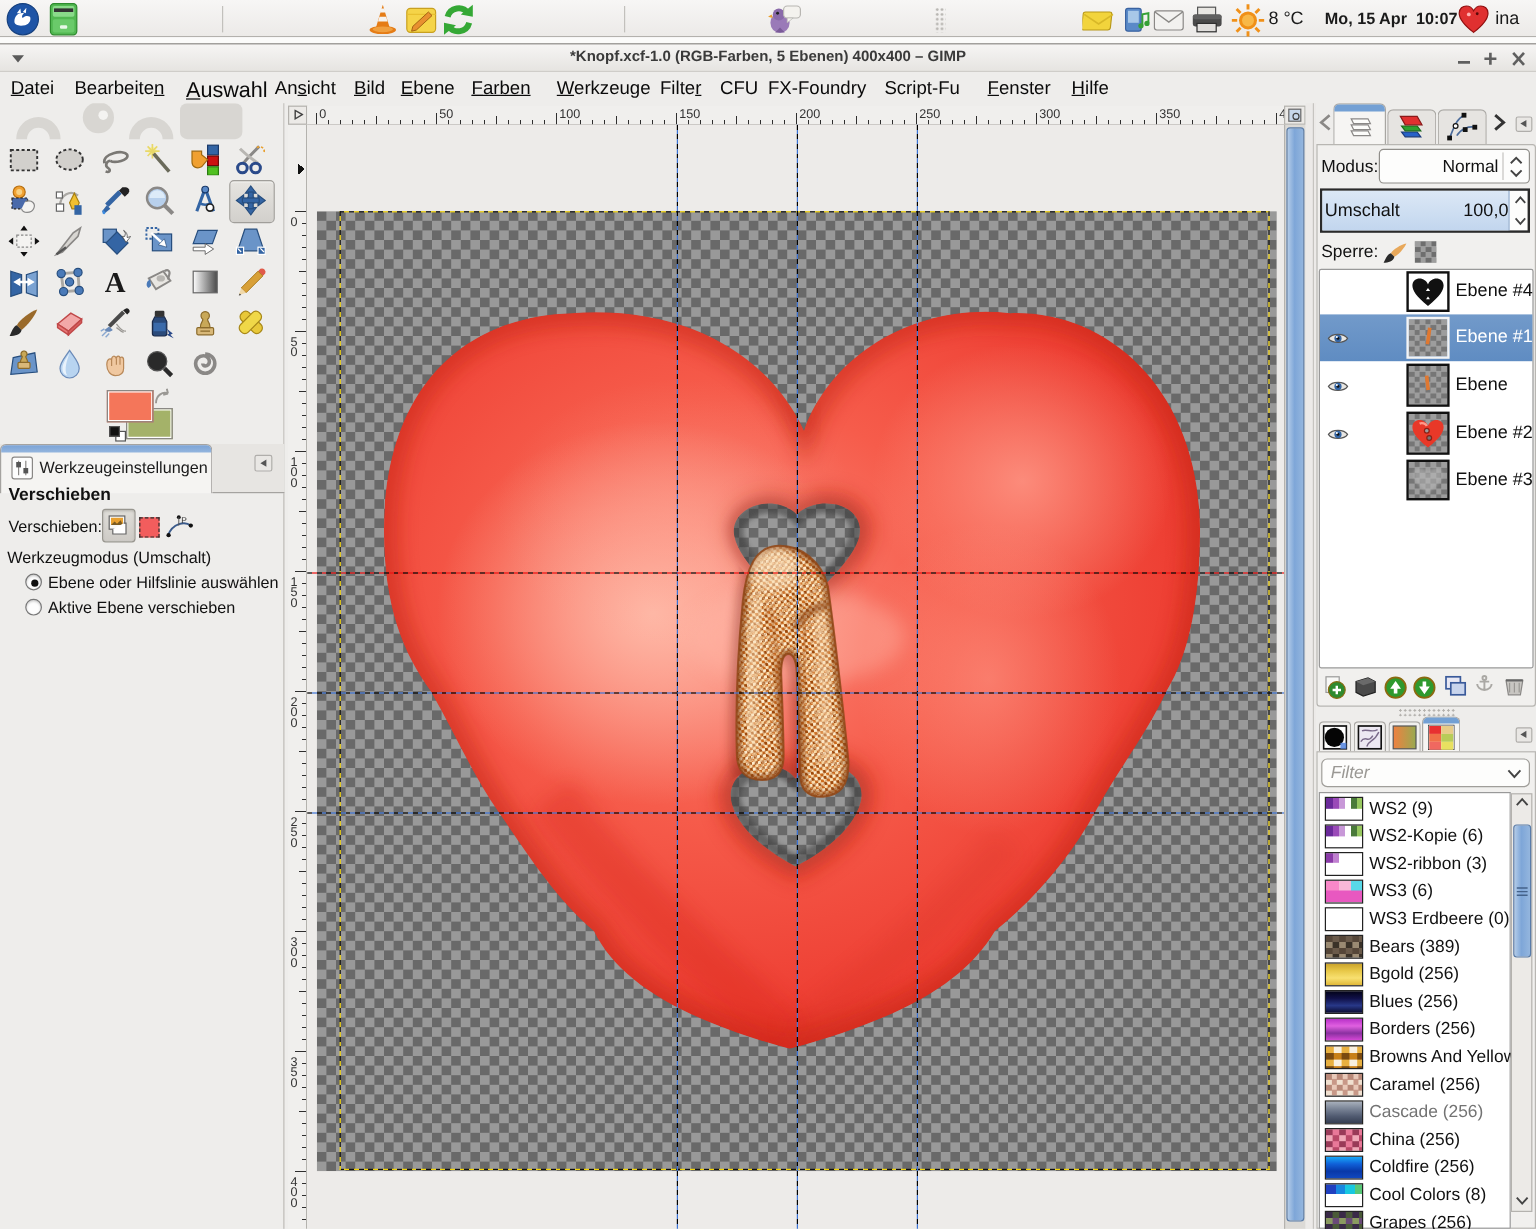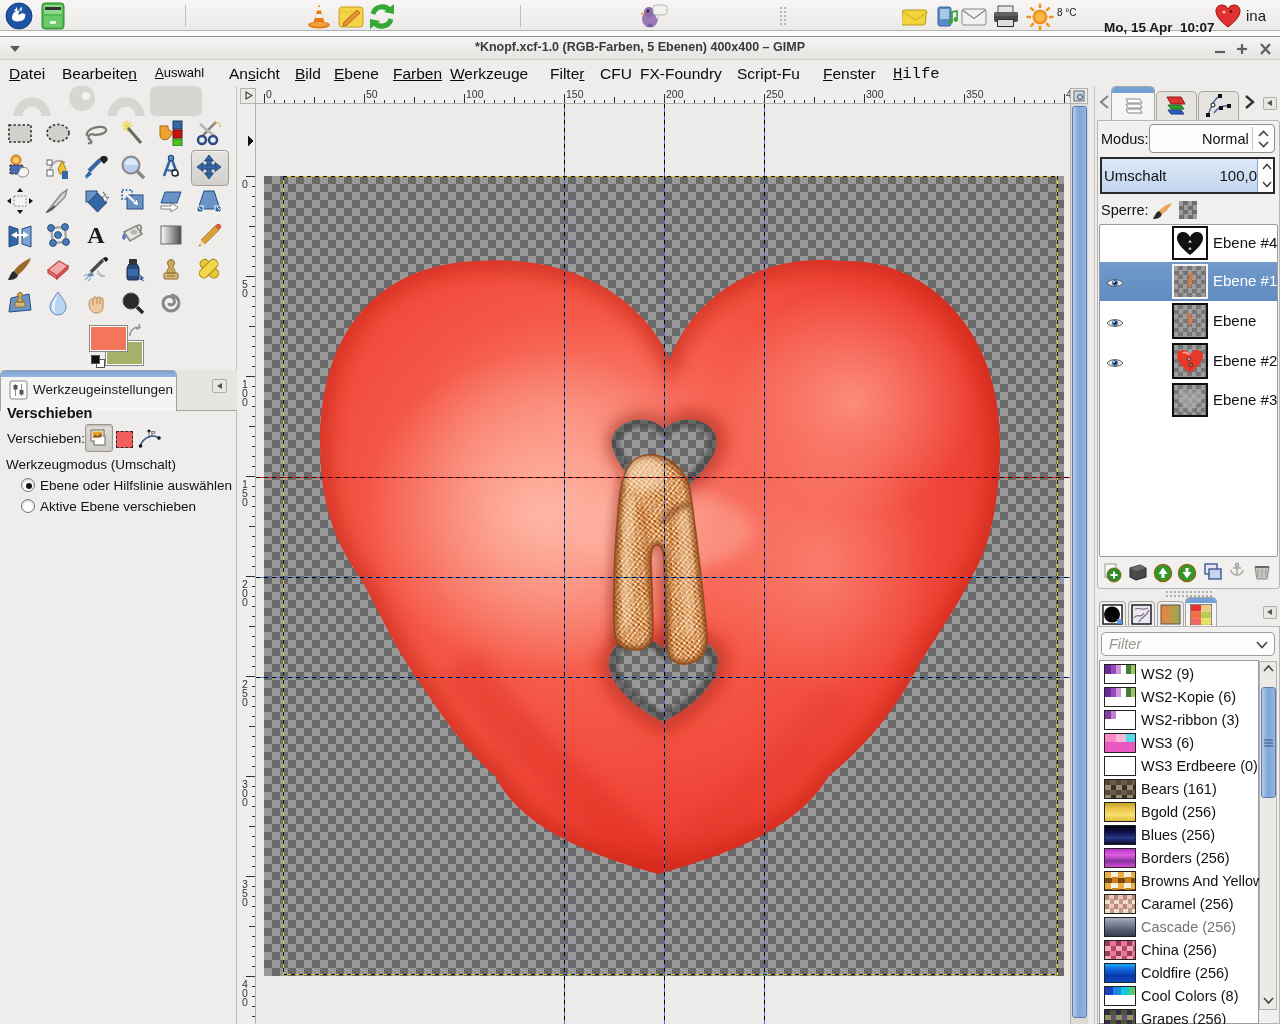--- a/index.html
+++ b/index.html
@@ -99,22 +99,22 @@
 <line x1="0.5" y1="14" x2="5" y2="14"></line>
         <line x1="23" y1="14" x2="27.5" y2="14"></line>
 <line x1="4.5" y1="4.5" x2="7.8" y2="7.8"></line>
         <line x1="20.2" y1="20.2" x2="23.5" y2="23.5"></line>
 <line x1="4.5" y1="23.5" x2="7.8" y2="20.2"></line>
         <line x1="20.2" y1="7.8" x2="23.5" y2="4.5"></line>
 </g>
     </g>
 <circle cx="14" cy="14" r="5" fill="#f8b848"></circle>
 </svg>
-<div class="abs" style="left:1057px;top:7px;font-size:10px;color:#1a1a1a;">8 °C</div>
-<div class="abs" style="left:1104px;top:8px;font-size:13.5px;font-weight:bold;color:#1a1a1a;margin-top:12px;">Mo, 15 Apr &nbsp;10:07</div>
+<div class="abs" style="left:1057px;top:7px;font-size:15px;color:#1a1a1a;">8 °C</div>
+<div class="abs" style="left:1104px;top:8px;font-size:13.5px;font-weight:bold;color:#1a1a1a;">Mo, 15 Apr &nbsp;10:07</div>
 
 <svg class="abs" style="left:1215px;top:4px" width="26" height="25" viewBox="0 0 26 25">
 <path d="M13 23 C4 16 1 11 1 7 C1 3 4 1 7 1 C10 1 12 3 13 5 C14 3 16 1 19 1 C22 1 25 3 25 7 C25 11 22 16 13 23 Z" fill="#e03030" stroke="#901010" stroke-width="1"></path>
 <circle cx="9" cy="8" r="1.6" fill="#ffb0b0"></circle>
     <circle cx="16" cy="7.5" r="1.2" fill="#5a0a0a"></circle>
 </svg>
 <div class="abs" style="left:1246px;top:7px;font-size:15px;color:#1a1a1a;">ina</div>
 
 <div class="abs" style="left:0;top:36px;width:1280px;height:24px;background:linear-gradient(#f6f5f4,#e6e4e1);border-top:1px solid #8f8d89;border-bottom:1px solid #cfcdc9;"></div>
 <div class="abs" style="left:0;top:40px;width:1280px;text-align:center;font-size:12.5px;font-weight:bold;color:#3a3a3a;">*Knopf.xcf-1.0 (RGB-Farben, 5 Ebenen) 400x400 – GIMP</div>
@@ -127,32 +127,32 @@
 <line x1="23" y1="7" x2="33" y2="7"></line>
       <line x1="28" y1="2" x2="28" y2="12"></line>
 <line x1="47" y1="2" x2="56" y2="12"></line>
       <line x1="56" y1="2" x2="47" y2="12"></line>
 </g>
   </svg>
 
 <div class="abs" style="left:0;top:61px;width:1280px;height:25px;background:#eeedeb;"></div>
 <div class="abs" style="left:9px;top:65px;font-size:15.5px;color:#0a0a0a;"><u>D</u>atei</div>
 <div class="abs" style="left:62px;top:65px;font-size:15.5px;color:#0a0a0a;">Bearbeite<u>n</u></div>
-<div class="abs" style="left:155px;top:65px;font-size:13px;color:#0a0a0a;"><u>A</u>uswahl</div>
+<div class="abs" style="left:155px;top:65px;font-size:18px;color:#0a0a0a;"><u>A</u>uswahl</div>
 <div class="abs" style="left:229px;top:65px;font-size:15.5px;color:#0a0a0a;">An<u>s</u>icht</div>
 <div class="abs" style="left:295px;top:65px;font-size:15.5px;color:#0a0a0a;"><u>B</u>ild</div>
 <div class="abs" style="left:334px;top:65px;font-size:15.5px;color:#0a0a0a;"><u>E</u>bene</div>
 <div class="abs" style="left:393px;top:65px;font-size:15.5px;color:#0a0a0a;text-decoration:underline;"><u>F</u>arben</div>
-<div class="abs" style="left:450px;top:65px;font-size:15.5px;color:#0a0a0a;"><u>W</u>erkzeuge</div>
+<div class="abs" style="left:464px;top:65px;font-size:15.5px;color:#0a0a0a;"><u>W</u>erkzeuge</div>
 <div class="abs" style="left:550px;top:65px;font-size:15.5px;color:#0a0a0a;">Filte<u>r</u></div>
 <div class="abs" style="left:600px;top:65px;font-size:15.5px;color:#0a0a0a;">CFU</div>
 <div class="abs" style="left:640px;top:65px;font-size:15.5px;color:#0a0a0a;">FX-Foundry</div>
 <div class="abs" style="left:737px;top:65px;font-size:15.5px;color:#0a0a0a;">Script-Fu</div>
 <div class="abs" style="left:823px;top:65px;font-size:15.5px;color:#0a0a0a;"><u>F</u>enster</div>
-<div class="abs" style="left:893px;top:65px;font-size:15.5px;color:#0a0a0a;font-family:Liberation Mono, monospace;"><u>H</u>ilfe</div>
+<div class="abs" style="left:893px;top:65px;font-size:15.5px;color:#0a0a0a;"><u>H</u>ilfe</div>
 <div class="abs" style="left:0;top:86px;width:237px;height:938px;background:#eeedeb;border-right:1px solid #c6c4c0;"></div>
 
 <svg class="abs" style="left:0;top:86px" width="237" height="32" viewBox="0 0 237 32">
 <g fill="none" stroke="#d8d6d2" stroke-width="9">
 <path d="M18 30 A14 14 0 0 1 46 30"></path>
 </g>
 <path d="M60 2 h20 v28 h-11 v-18 h-9 Z" fill="#d8d6d2" opacity="0"></path>
 <circle cx="82" cy="12" r="13" fill="#d8d6d2"></circle>
     <circle cx="86" cy="10" r="4" fill="#f4f3f1"></circle>
 <g fill="none" stroke="#d8d6d2" stroke-width="9">
@@ -983,21 +983,21 @@
 <div class="abs" style="left:1141px;top:666px;font-size:14.5px;color:#111;white-space:nowrap;">WS2 (9)</div>
 <div class="abs" style="left:1104px;top:687px;width:32px;height:20px;border:1px solid #222;background:linear-gradient(90deg,#6a2a9a 0 6px,#9a4ab8 6px 11px,#c898d8 11px 16px,#fff 16px 21px,#4a7a3a 21px 26px,#98c860 26px);background-size:100% 9px;background-repeat:no-repeat;background-color:#fff;"></div>
 <div class="abs" style="left:1141px;top:689px;font-size:14.5px;color:#111;white-space:nowrap;">WS2-Kopie (6)</div>
 <div class="abs" style="left:1104px;top:710px;width:32px;height:20px;border:1px solid #222;background:linear-gradient(90deg,#8a3aa8 0 6px,#c080d0 6px 11px,#fff 11px);background-size:100% 8px;background-repeat:no-repeat;background-color:#fff;"></div>
 <div class="abs" style="left:1141px;top:712px;font-size:14.5px;color:#111;white-space:nowrap;">WS2-ribbon (3)</div>
 <div class="abs" style="left:1104px;top:733px;width:32px;height:20px;border:1px solid #222;background:linear-gradient(90deg,#f888c8 0 11px,#f8b8d8 11px 21px,#58d8e8 21px);background-size:100% 10px;background-repeat:no-repeat;background-color:#fff;box-shadow:inset 0 -10px 0 0 #e858c0;"></div>
 <div class="abs" style="left:1141px;top:735px;font-size:14.5px;color:#111;white-space:nowrap;">WS3 (6)</div>
 <div class="abs" style="left:1104px;top:756px;width:32px;height:20px;border:1px solid #222;background:#fff;"></div>
 <div class="abs" style="left:1141px;top:758px;font-size:14.5px;color:#111;white-space:nowrap;">WS3 Erdbeere (0)</div>
 <div class="abs" style="left:1104px;top:779px;width:32px;height:20px;border:1px solid #222;background:conic-gradient(#6a5a4a 25%,#3a3228 25% 50%,#9a8a72 50% 75%,#554638 75%);background-size:11px 10px;"></div>
-<div class="abs" style="left:1141px;top:781px;font-size:14.5px;color:#111;white-space:nowrap;">Bears (161)</div>
+<div class="abs" style="left:1141px;top:781px;font-size:14.5px;color:#111;white-space:nowrap;">Bears (389)</div>
 <div class="abs" style="left:1104px;top:802px;width:32px;height:20px;border:1px solid #222;background:linear-gradient(#caa32c,#e8c848,#f8e070,#e0b838);"></div>
 <div class="abs" style="left:1141px;top:804px;font-size:14.5px;color:#111;white-space:nowrap;">Bgold (256)</div>
 <div class="abs" style="left:1104px;top:825px;width:32px;height:20px;border:1px solid #222;background:linear-gradient(#030318,#101048,#283888,#0a0a30);"></div>
 <div class="abs" style="left:1141px;top:827px;font-size:14.5px;color:#111;white-space:nowrap;">Blues (256)</div>
 <div class="abs" style="left:1104px;top:848px;width:32px;height:20px;border:1px solid #222;background:linear-gradient(#b830c8,#e060e0,#8a30a0,#d848d8);"></div>
 <div class="abs" style="left:1141px;top:850px;font-size:14.5px;color:#111;white-space:nowrap;">Borders (256)</div>
 <div class="abs" style="left:1104px;top:871px;width:32px;height:20px;border:1px solid #222;background:conic-gradient(#f8f0e0 25%,#c88018 25% 50%,#7a4a10 50% 75%,#e8b040 75%);background-size:13px 11px;"></div>
 <div class="abs" style="left:1141px;top:873px;font-size:14.5px;color:#111;white-space:nowrap;">Browns And Yellows</div>
 <div class="abs" style="left:1104px;top:894px;width:32px;height:20px;border:1px solid #222;background:conic-gradient(#e8c8b8 25%,#c89888 25% 50%,#f0e0d0 50% 75%,#b88878 75%);background-size:9px 9px;"></div>
 <div class="abs" style="left:1141px;top:896px;font-size:14.5px;color:#111;white-space:nowrap;">Caramel (256)</div>

